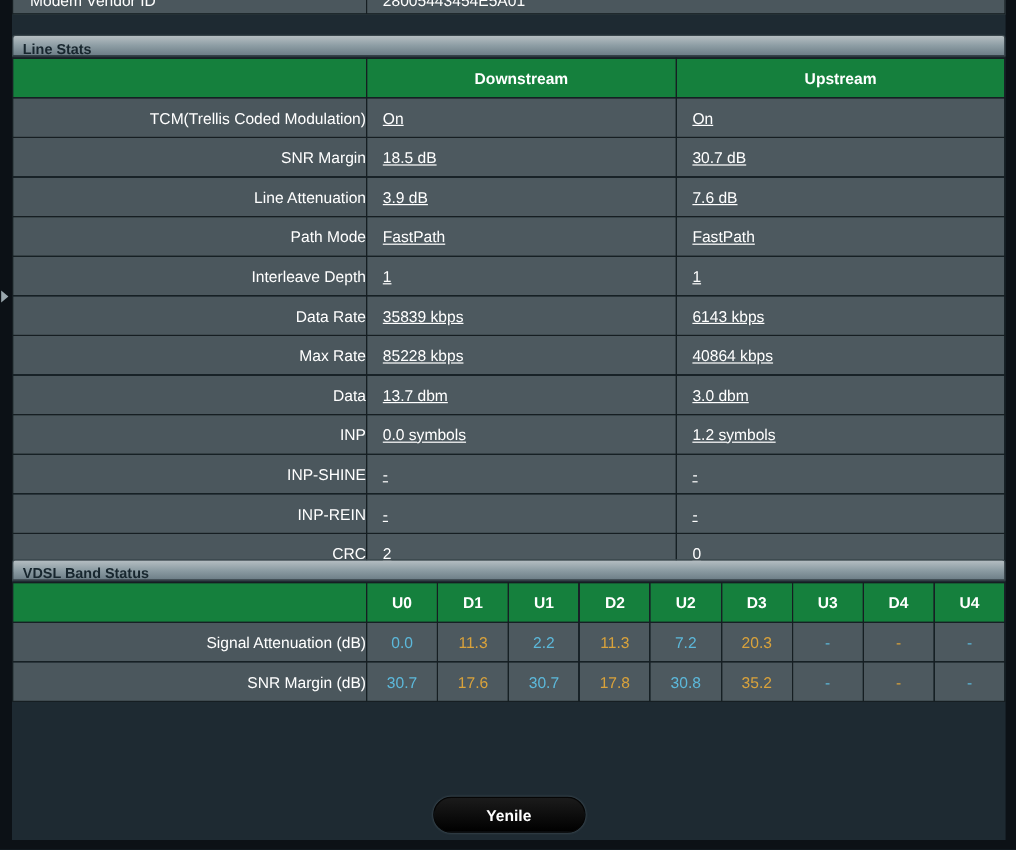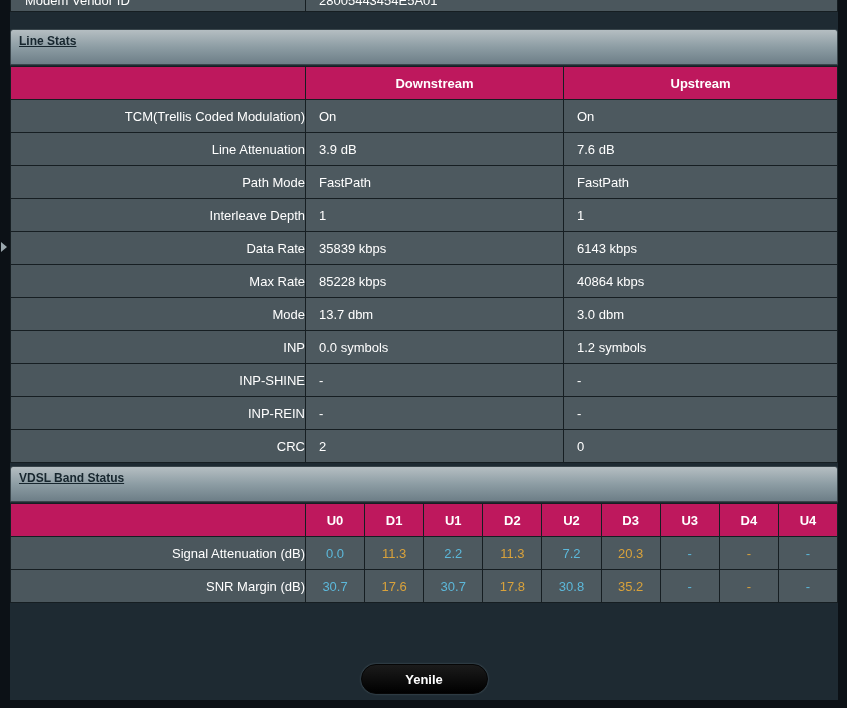--- a/index.html
+++ b/index.html
@@ -20,33 +20,33 @@
     display:flex;
   }
   .vendor-row .vcell {
     height:25px; line-height:25px; font-size:13px; color:#fff;
     background:#4b575d; border:1px solid #161e22;
   }
   .vendor-row .vlabel { width:295px; padding-left:14px; border-right:none; }
   .vendor-row .vvalue { flex:1; padding-left:13px; }
 
   .section-title {
-    height:36px; line-height:22px; padding-left:8px;
+    height:18px; line-height:22px; padding-left:8px;
     font-size:12px; font-weight:bold; color:#17262e;
     background:linear-gradient(#b5bec2, #8d9da4 50%, #6d7e87);
-    border:1px solid #39454b; border-radius:3px 3px 0 0;text-decoration:underline;
+    border:1px solid #39454b; border-radius:3px 3px 0 0;
   }
   table { border-collapse:collapse; width:828px; table-layout:fixed; margin-top:1px; }
   th, td {
     border:1px solid #161e22; height:33px;
     font-size:13px; color:#ffffff; overflow:hidden; white-space:nowrap;
   }
-  th { background:#be185d; font-weight:bold; }
+  th { background:#15803d; font-weight:bold; }
   td.label  { background:#4b575d; text-align:right; padding-left:14px; }
-  td.value  { background:#4d595f; text-align:left; padding-left:13px; }
+  td.value  { background:#4d595f; text-align:left; padding-left:13px;text-decoration:underline; }
   td.band   { background:#4d595f; text-align:center; padding:0; }
   td.u { color:#5cb8da; }
   td.d { color:#d9a23b; }
 
   .line-stats-block { position:absolute; top:29px; left:0; }
   .band-block       { position:absolute; top:466px; left:0; }
 
   .button-row { position:absolute; top:664px; left:0; width:828px; text-align:center; }
   .refresh-btn {
     width:127px; height:30px; border-radius:16px;
@@ -91,20 +91,25 @@
         <th></th>
         <th>Downstream</th>
         <th>Upstream</th>
       </tr>
       <tr>
         <td class="label">TCM(Trellis Coded Modulation)</td>
         <td class="value">On</td>
         <td class="value">On</td>
       </tr>
       <tr>
+        <td class="label">SNR Margin</td>
+        <td class="value">18.5 dB</td>
+        <td class="value">30.7 dB</td>
+      </tr>
+      <tr>
         <td class="label">Line Attenuation</td>
         <td class="value">3.9 dB</td>
         <td class="value">7.6 dB</td>
       </tr>
       <tr>
         <td class="label">Path Mode</td>
         <td class="value">FastPath</td>
         <td class="value">FastPath</td>
       </tr>
       <tr>
@@ -116,21 +121,21 @@
         <td class="label">Data Rate</td>
         <td class="value">35839 kbps</td>
         <td class="value">6143 kbps</td>
       </tr>
       <tr>
         <td class="label">Max Rate</td>
         <td class="value">85228 kbps</td>
         <td class="value">40864 kbps</td>
       </tr>
       <tr>
-        <td class="label">Mode</td>
+        <td class="label">Data</td>
         <td class="value">13.7 dbm</td>
         <td class="value">3.0 dbm</td>
       </tr>
       <tr>
         <td class="label">INP</td>
         <td class="value">0.0 symbols</td>
         <td class="value">1.2 symbols</td>
       </tr>
       <tr>
         <td class="label">INP-SHINE</td>

